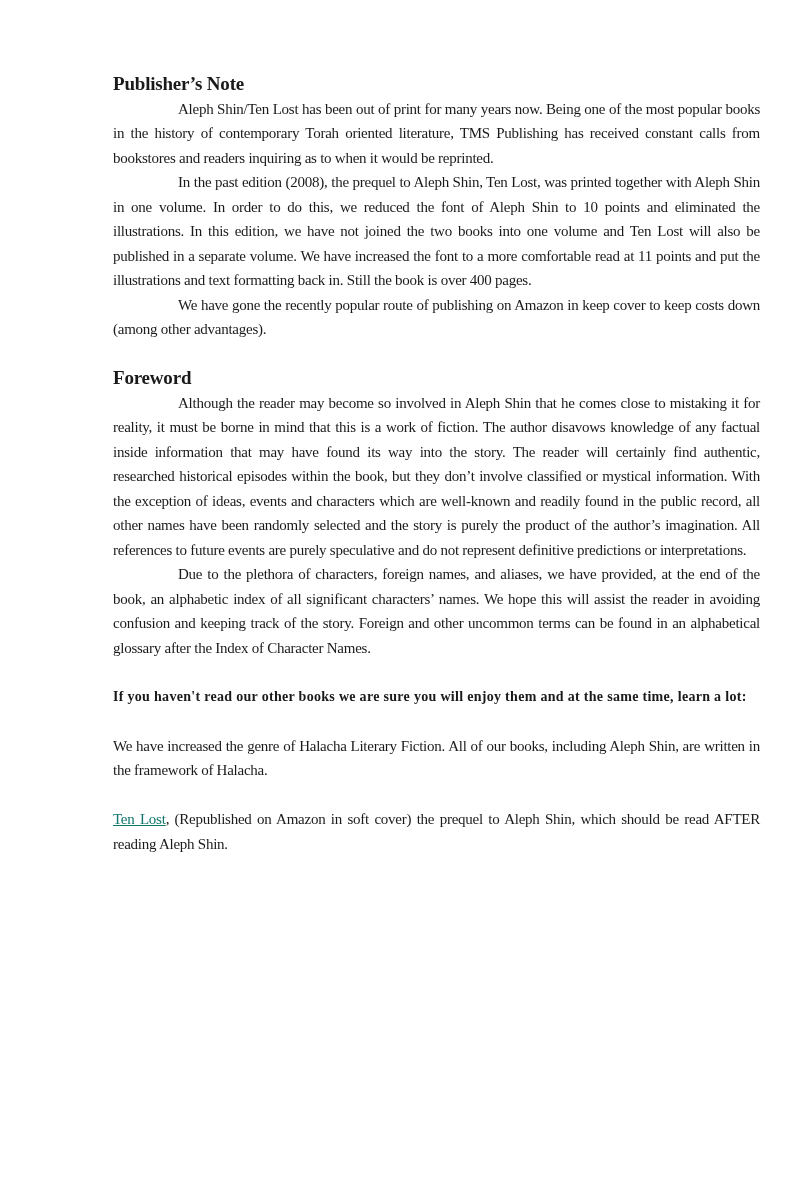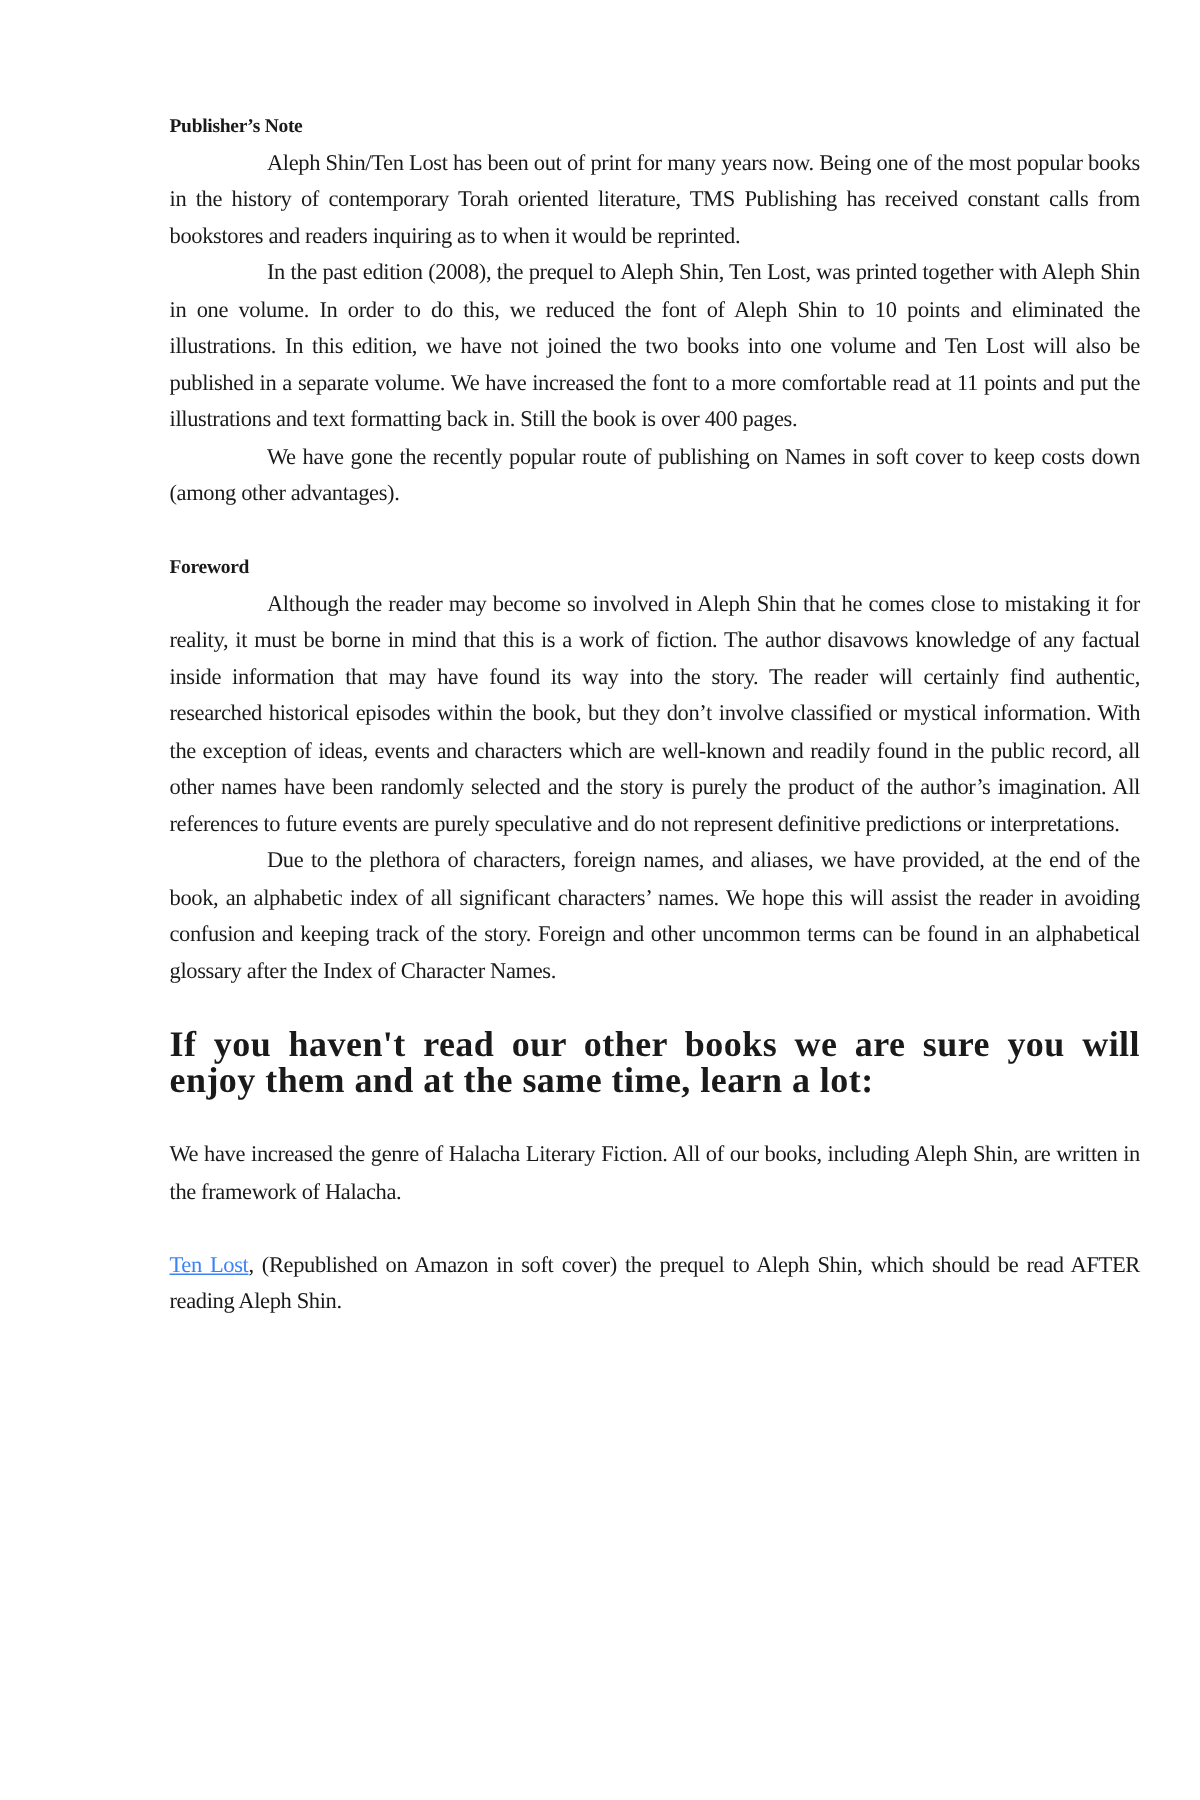--- a/index.html
+++ b/index.html
@@ -16,62 +16,62 @@
       font-family: "Liberation Serif", "DejaVu Serif", serif;
     }
     .page {
       position: absolute;
       left: 113px;
       top: 72px;
       width: 647px;
     }
     .heading {
       font-weight: bold;
-      font-size: 13px;
+      font-size: 19px;
       line-height: 24.5px;
       margin: 0;
       letter-spacing: -0.2px;
     }
     p {
       margin: 0;
       font-size: 15px;
       line-height: 24.5px;
       text-align: justify;
       letter-spacing: -0.25px;
       word-spacing: 0px;
     }
     p.indent {
       text-indent: 65px;
     }
     .gap {
       height: 24.5px;
     }
     .bold-para {
       font-weight: bold;
-      font-size: 24px;
+      font-size: 14px;
       line-height: 24.5px;
       text-align: justify;
       letter-spacing: 0.3px;
       margin: 0;
     }
     .book-link {
       text-decoration: underline;
-      color: #3b82f6;
+      color: #0f766e;
     }
   </style>
 </head>
 <body>
 
 <div class="page">
 
   <section>
     <h2 class="heading">Publisher’s Note</h2>
     <p class="indent">Aleph Shin/Ten Lost has been out of print for many years now. Being one of the most popular books in the history of contemporary Torah oriented literature, TMS Publishing has received constant calls from bookstores and readers inquiring as to when it would be reprinted.</p>
     <p class="indent">In the past edition (2008), the prequel to Aleph Shin, Ten Lost, was printed together with Aleph Shin in one volume. In order to do this, we reduced the font of Aleph Shin to 10 points and eliminated the illustrations. In this edition, we have not joined the two books into one volume and Ten Lost will also be published in a separate volume. We have increased the font to a more comfortable read at 11 points and put the illustrations and text formatting back in. Still the book is over 400 pages.</p>
-    <p class="indent">We have gone the recently popular route of publishing on Names in soft cover to keep costs down (among other advantages).</p>
+    <p class="indent">We have gone the recently popular route of publishing on Amazon in keep cover to keep costs down (among other advantages).</p>
   </section>
 
   <div class="gap"></div>
 
   <section>
     <h2 class="heading">Foreword</h2>
     <p class="indent">Although the reader may become so involved in Aleph Shin that he comes close to mistaking it for reality, it must be borne in mind that this is a work of fiction. The author disavows knowledge of any factual inside information that may have found its way into the story. The reader will certainly find authentic, researched historical episodes within the book, but they don’t involve classified or mystical information. With the exception of ideas, events and characters which are well-known and readily found in the public record, all other names have been randomly selected and the story is purely the product of the author’s imagination. All references to future events are purely speculative and do not represent definitive predictions or interpretations.</p>
     <p class="indent">Due to the plethora of characters, foreign names, and aliases, we have provided, at the end of the book, an alphabetic index of all significant characters’ names. We hope this will assist the reader in avoiding confusion and keeping track of the story. Foreign and other uncommon terms can be found in an alphabetical glossary after the Index of Character Names.</p>
   </section>
 

